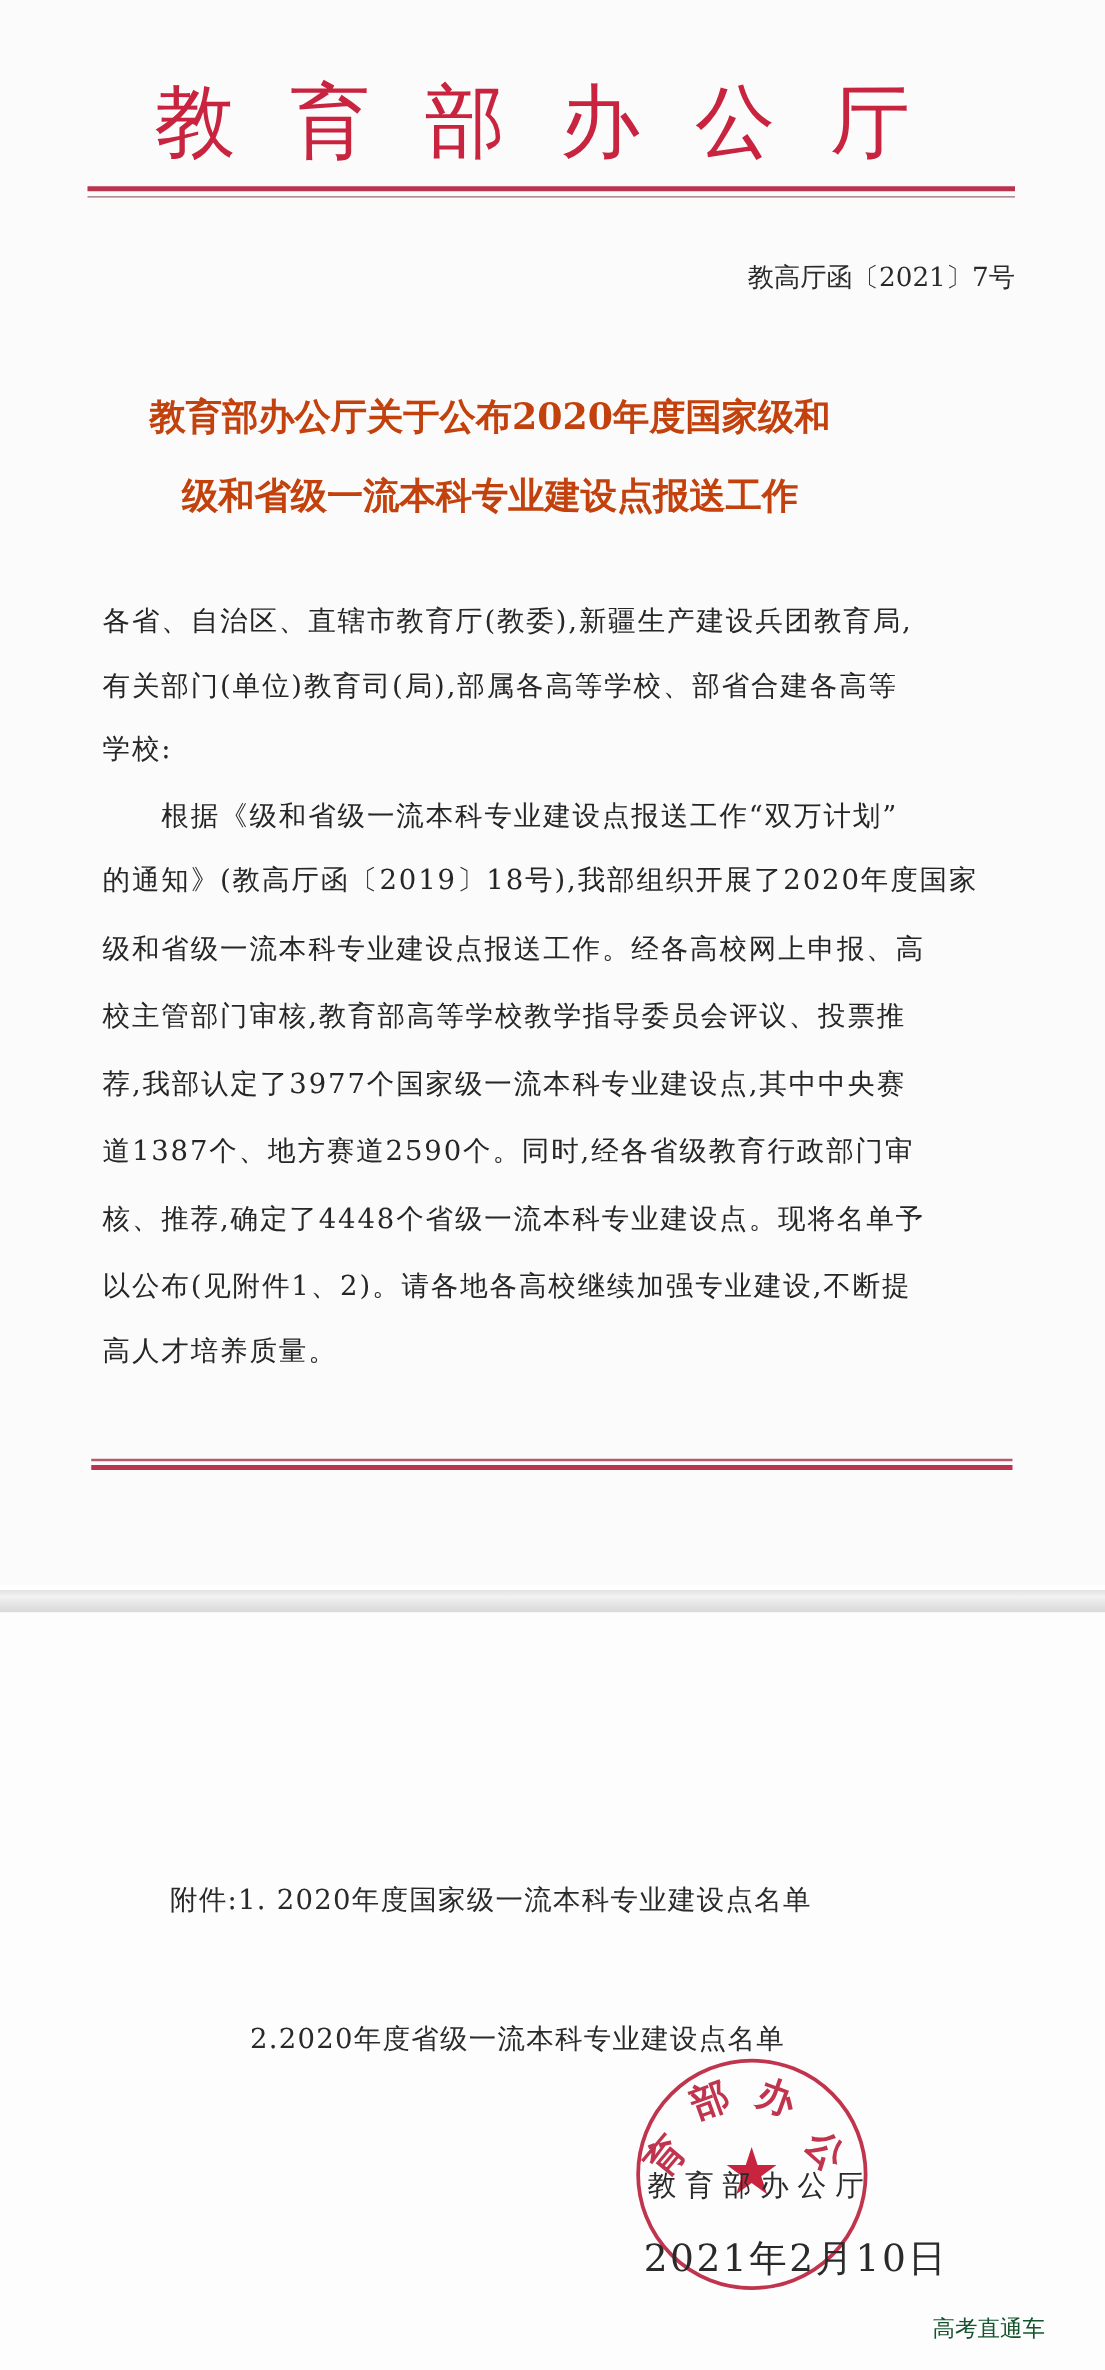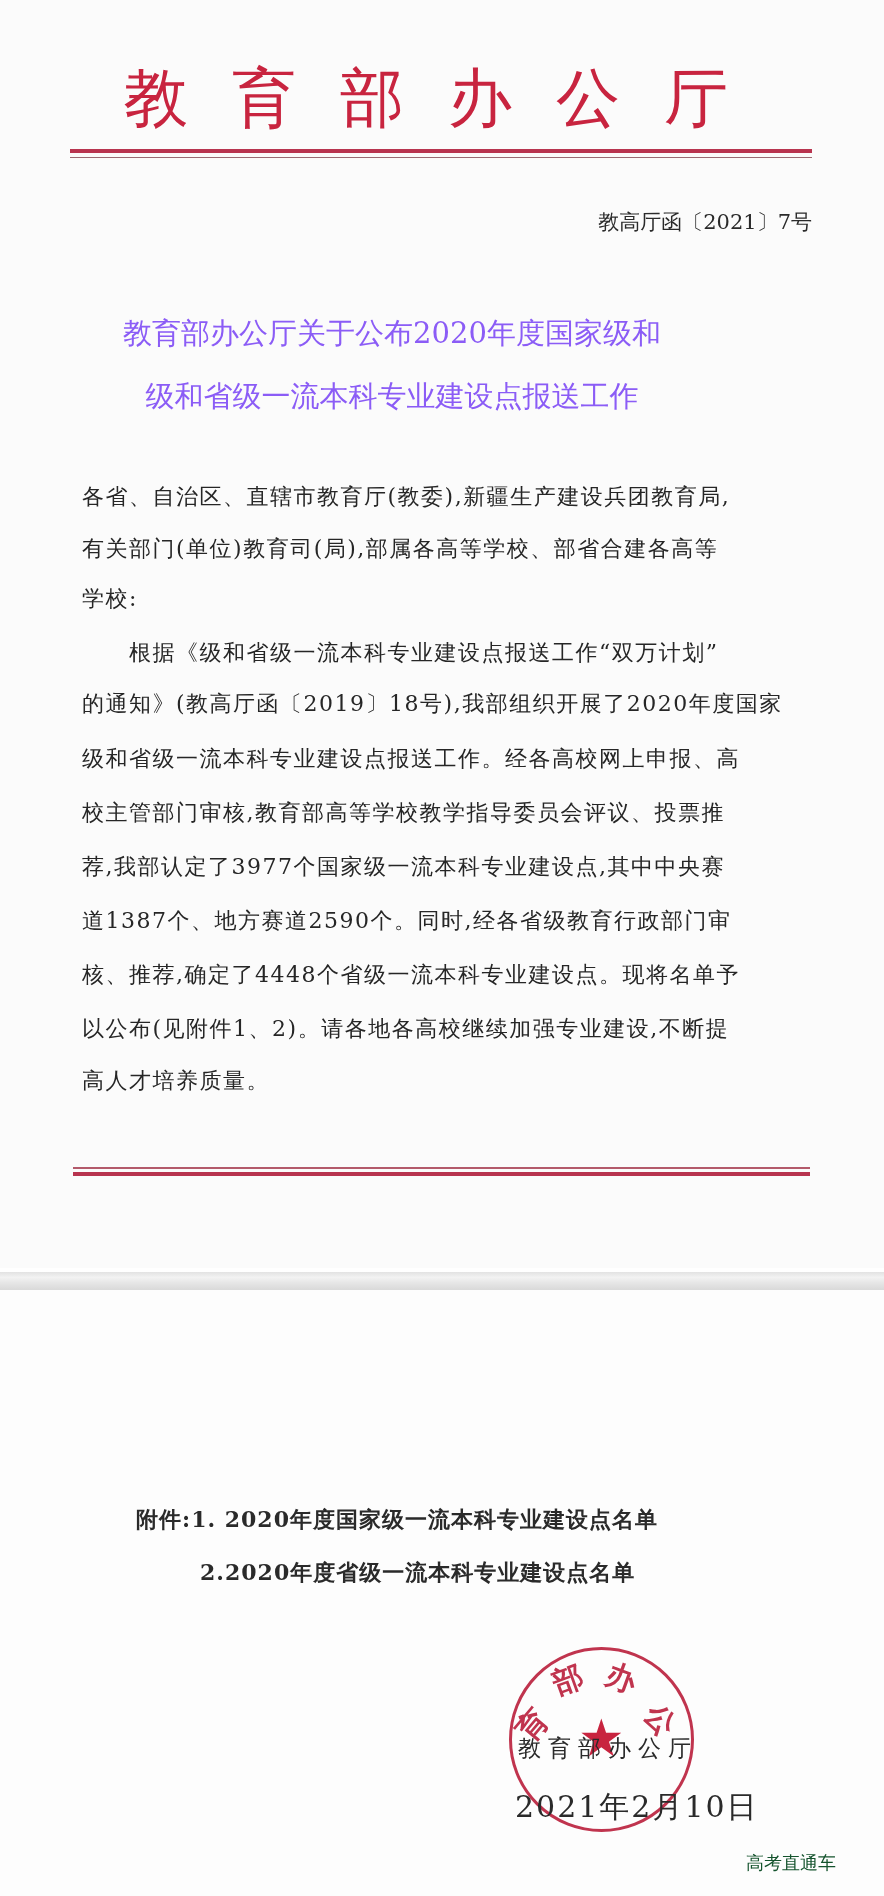--- a/index.html
+++ b/index.html
@@ -14,26 +14,26 @@
     background:linear-gradient(#e2e2e2,#f2f2f2 30%,#e6e6e6 60%,#d9d9d9);
   }
   .masthead {
     position:absolute; left:118px; top:58px; width:660px; text-align:center;
     font-size:64px; color:#c8243f; letter-spacing:44px; font-weight:normal;
     font-family: "DejaVu Serif", serif; line-height:80px;
   }
   .rule-top { position:absolute; left:70px; top:149px; width:742px; height:4px; background:#b8344f; }
   .rule-top2 { position:absolute; left:70px; top:157px; width:742px; height:1px; background:#9a6a72; }
   .doc-no { position:absolute; right:72px; top:208px; font-size:21px; color:#2a2a2a; }
-  .title { position:absolute; left:0; width:784px; text-align:center; font-size:29px; font-weight:normal; color:#8b5cf6; }
+  .title { position:absolute; left:0; width:784px; text-align:center; font-size:29px; font-weight:bold; color:#c2410c; }
   .t1 { top:314px; } .t2 { top:377px; }
   .body-line { position:absolute; left:82px; width:730px; font-size:22px; color:#262626; white-space:nowrap; letter-spacing:1.5px; }
   .rule-bot { position:absolute; left:73px; top:1167px; width:737px; height:2px; background:#b35a6b; }
   .rule-bot2 { position:absolute; left:73px; top:1172px; width:737px; height:4px; background:#b8344f; }
-  .attach { position:absolute; font-size:22px; color:#2a2a2a; white-space:nowrap; letter-spacing:1px;font-weight:bold; }
+  .attach { position:absolute; font-size:22px; color:#2a2a2a; white-space:nowrap; letter-spacing:1px; }
   .seal {
     position:absolute; left:509px; top:1647px; width:185px; height:185px;
     border:3px solid #c0344e; border-radius:50%; box-sizing:border-box;
   }
   .seal-star { position:absolute; left:578px; top:1712px; font-size:52px; color:#c8243f; line-height:1; }
   .seal-arc { position:absolute; font-size:30px; color:#c0344e; font-weight:bold; }
   .sign-org { position:absolute; left:518px; top:1733px; font-size:23px; color:#2a2a2a; letter-spacing:7px; }
   .sign-date { position:absolute; left:515px; top:1787px; font-size:30px; color:#2a2a2a; letter-spacing:2px; }
   .watermark { position:absolute; left:746px; top:1851px; font-size:18px; color:#14532d; font-family:"DejaVu Sans", sans-serif; }
 </style>
@@ -64,21 +64,21 @@
 <div class="body-line" style="top:960px">核、推荐,确定了4448个省级一流本科专业建设点。现将名单予</div>
 <div class="body-line" style="top:1014px">以公布(见附件1、2)。请各地各高校继续加强专业建设,不断提</div>
 <div class="body-line" style="top:1066px">高人才培养质量。</div>
 
 <div class="rule-bot"></div>
 <div class="rule-bot2"></div>
 
 <div class="attach" style="left:136px; top:1505px;">
   <span>附件:</span><span>1. 2020年度国家级一流本科专业建设点名单</span>
 </div>
-<div class="attach" style="left:200px; top:1558px;">2.2020年度省级一流本科专业建设点名单</div>
+<div class="attach" style="left:200px; top:1616px;">2.2020年度省级一流本科专业建设点名单</div>
 
 <div class="seal"></div>
 <div class="seal-arc" style="left:553px; top:1660px; transform:rotate(-20deg);">部</div>
 <div class="seal-arc" style="left:606px; top:1658px; transform:rotate(20deg);">办</div>
 <div class="seal-arc" style="left:645px; top:1700px; transform:rotate(50deg);">公</div>
 <div class="seal-arc" style="left:518px; top:1705px; transform:rotate(-50deg);">育</div>
 <div class="seal-star">★</div>
 <div class="sign-org">教育部办公厅</div>
 <div class="sign-date">2021年2月10日</div>
 

